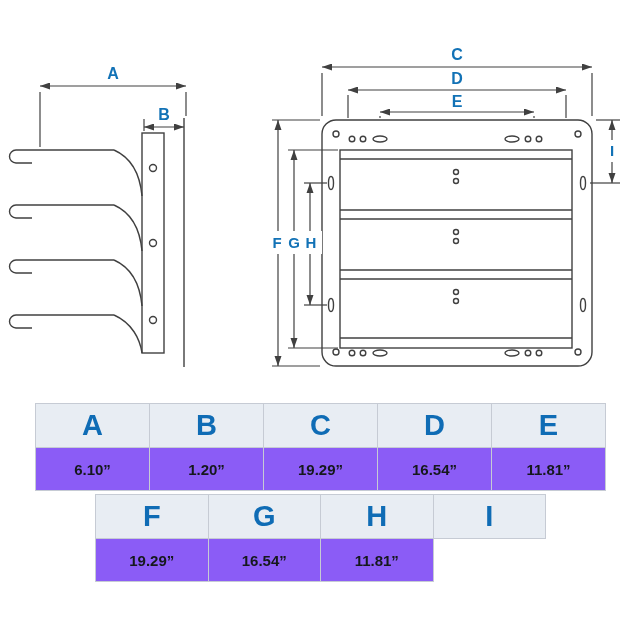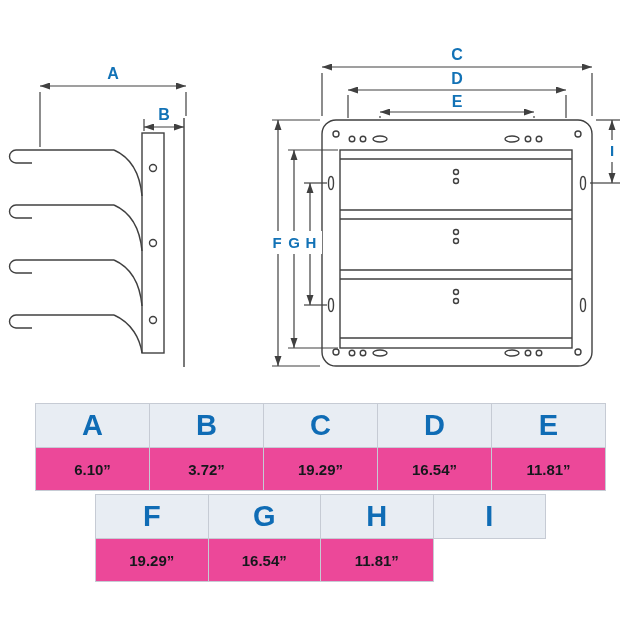--- a/index.html
+++ b/index.html
@@ -17,21 +17,21 @@
   .tbl {
     position: absolute; display: grid;
     border-top: 1px solid #c6cbd4; border-left: 1px solid #c6cbd4;
     background: #ffffff;
   }
   .cell {
     border-right: 1px solid #c6cbd4; border-bottom: 1px solid #c6cbd4;
     display: flex; align-items: center; justify-content: center;
   }
   .hcell { background: #e8edf3; color: #0f6cb5; font-weight: bold; font-size: 29px; height: 43px; }
-  .vcell { background: #ec4899; color: #15181c; font-weight: bold; font-size: 15px; height: 42px; }
+  .vcell { background: #8b5cf6; color: #15181c; font-weight: bold; font-size: 15px; height: 42px; }
   #table1 { left: 35px; top: 403px; width: 570px; grid-template-columns: repeat(5, 1fr); }
   #table2 { left: 95px; top: 494px; width: 450px; grid-template-columns: repeat(4, 1fr); }
 </style>
 </head>
 <body>
 
 <div class="stage">
 
   <svg width="640" height="398" viewBox="0 0 640 398">
     <defs>
@@ -174,21 +174,21 @@
   </svg>
 
   
   <div id="table1" class="tbl">
     <div class="cell hcell">A</div>
     <div class="cell hcell">B</div>
     <div class="cell hcell">C</div>
     <div class="cell hcell">D</div>
     <div class="cell hcell">E</div>
     <div class="cell vcell">6.10”</div>
-    <div class="cell vcell">3.72”</div>
+    <div class="cell vcell">1.20”</div>
     <div class="cell vcell">19.29”</div>
     <div class="cell vcell">16.54”</div>
     <div class="cell vcell">11.81”</div>
   </div>
 
   
   <div id="table2" class="tbl">
     <div class="cell hcell">F</div>
     <div class="cell hcell">G</div>
     <div class="cell hcell">H</div>

